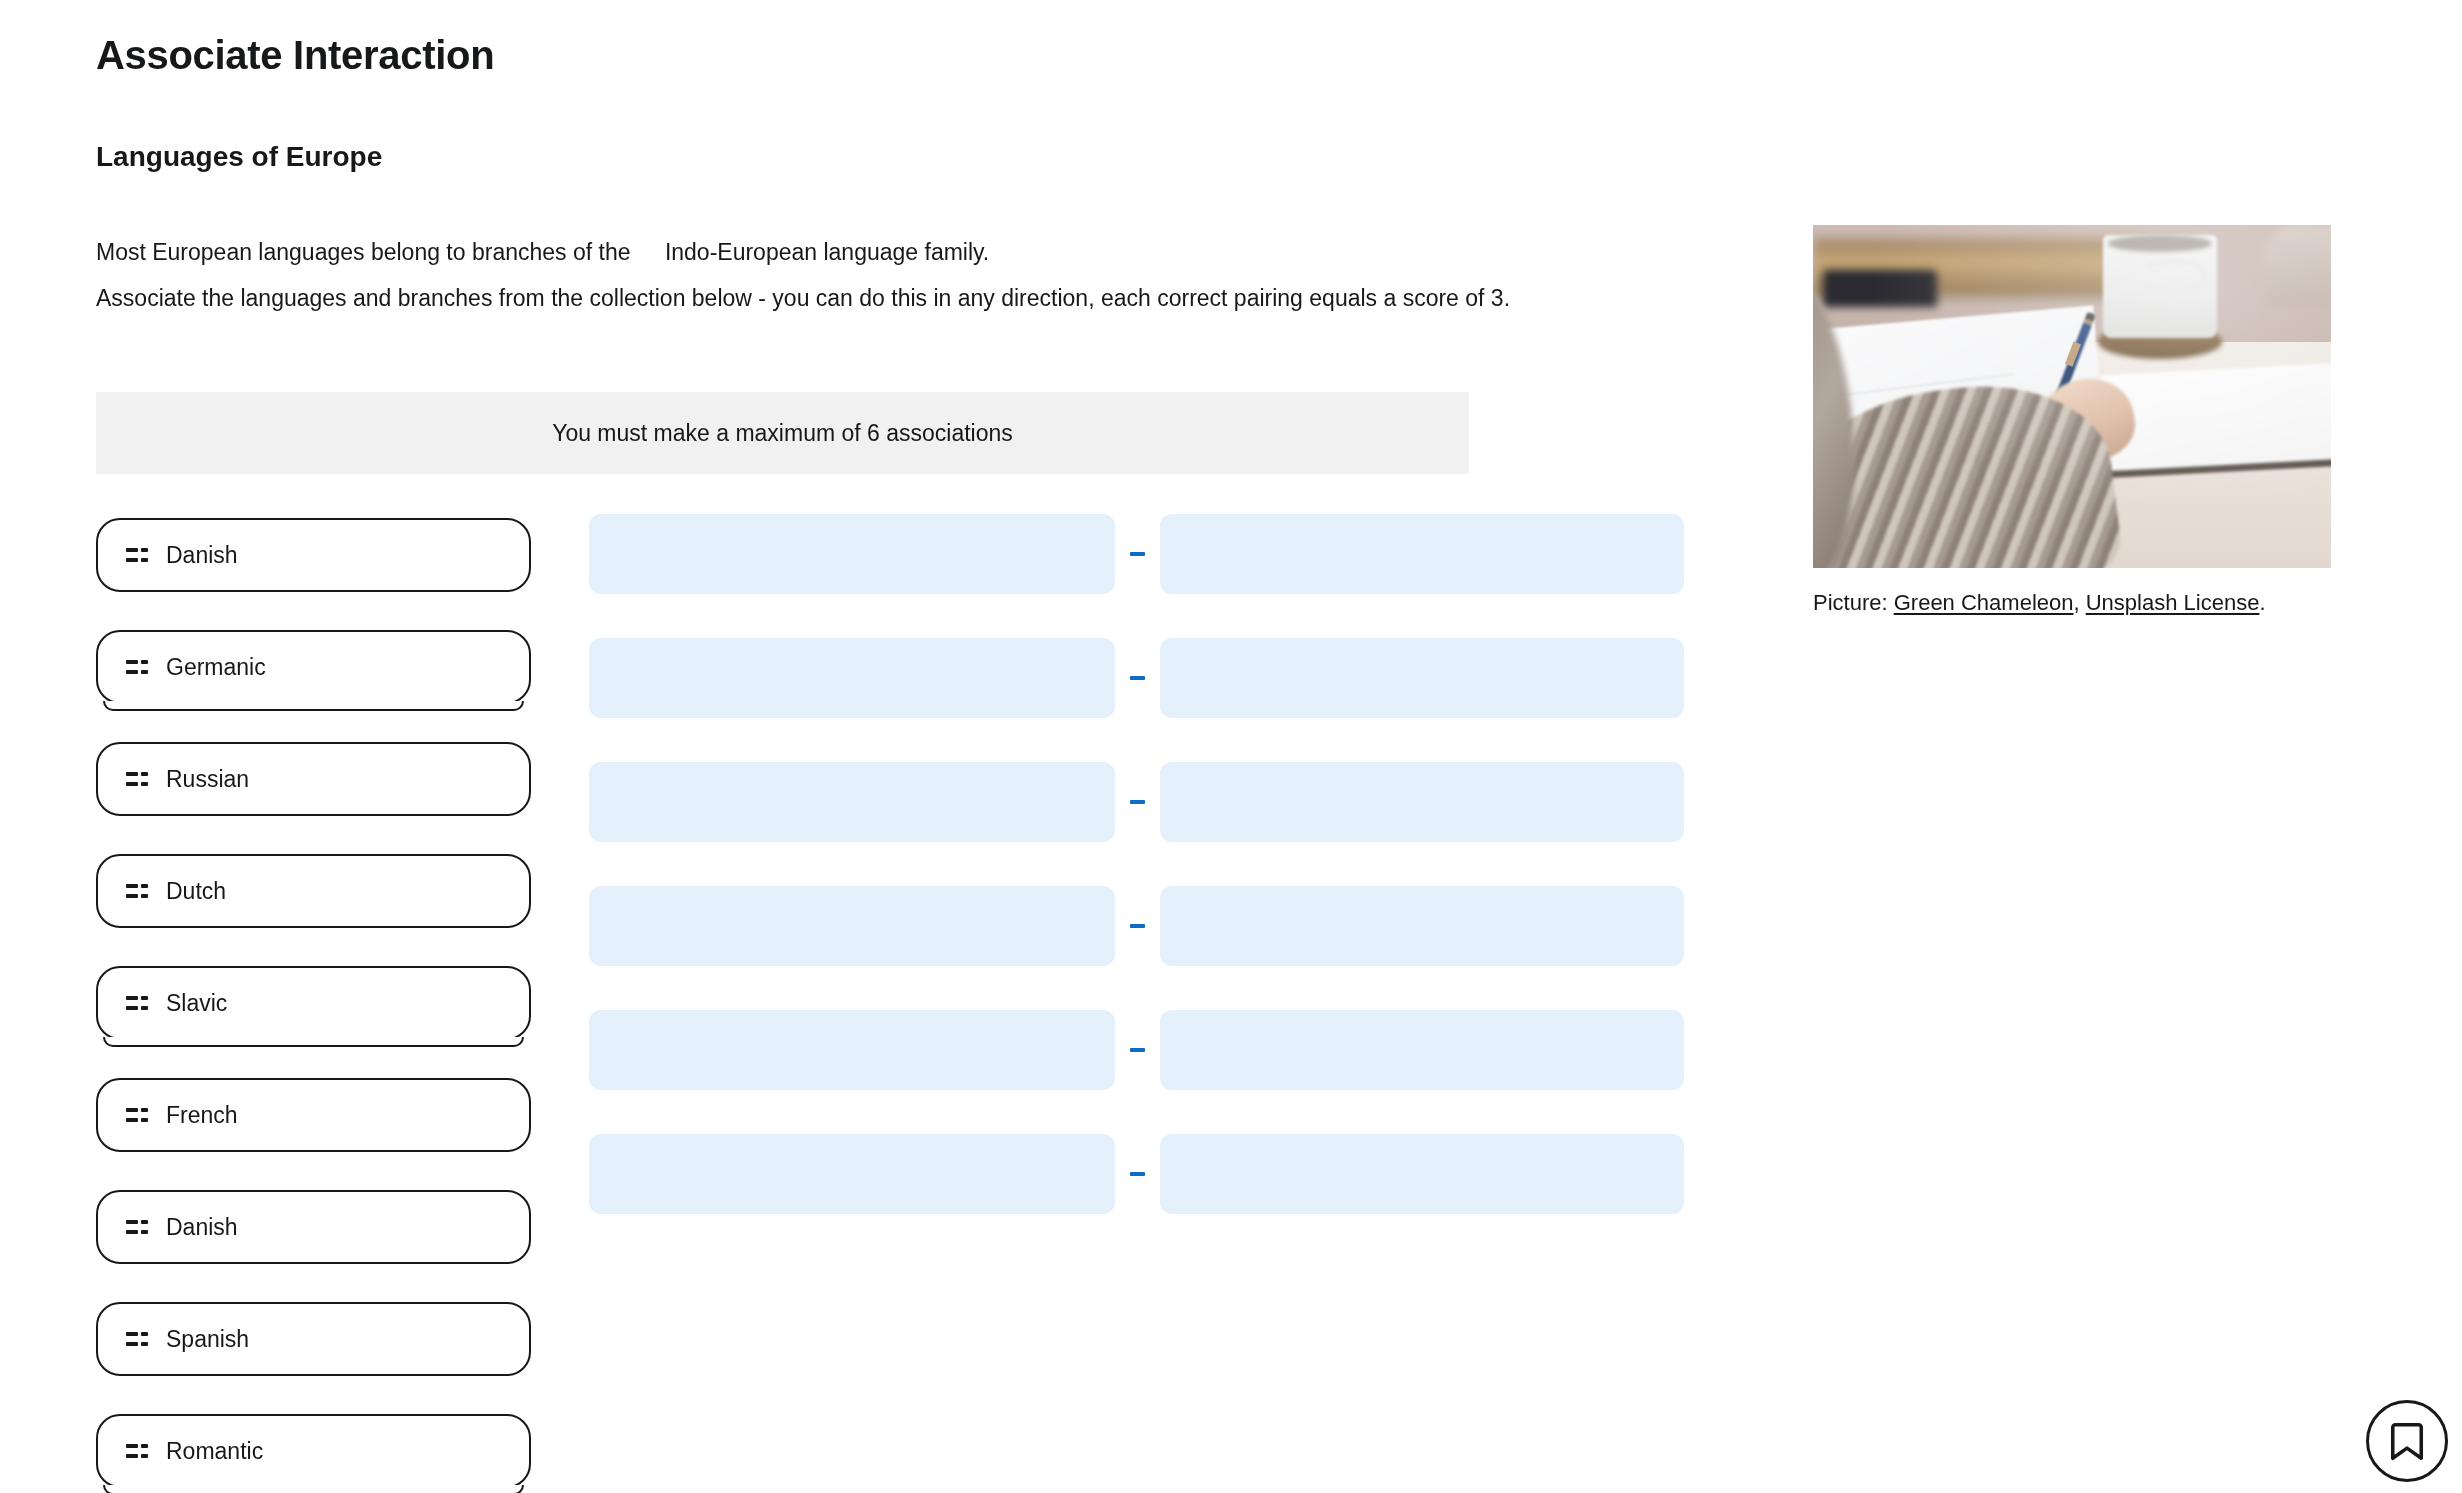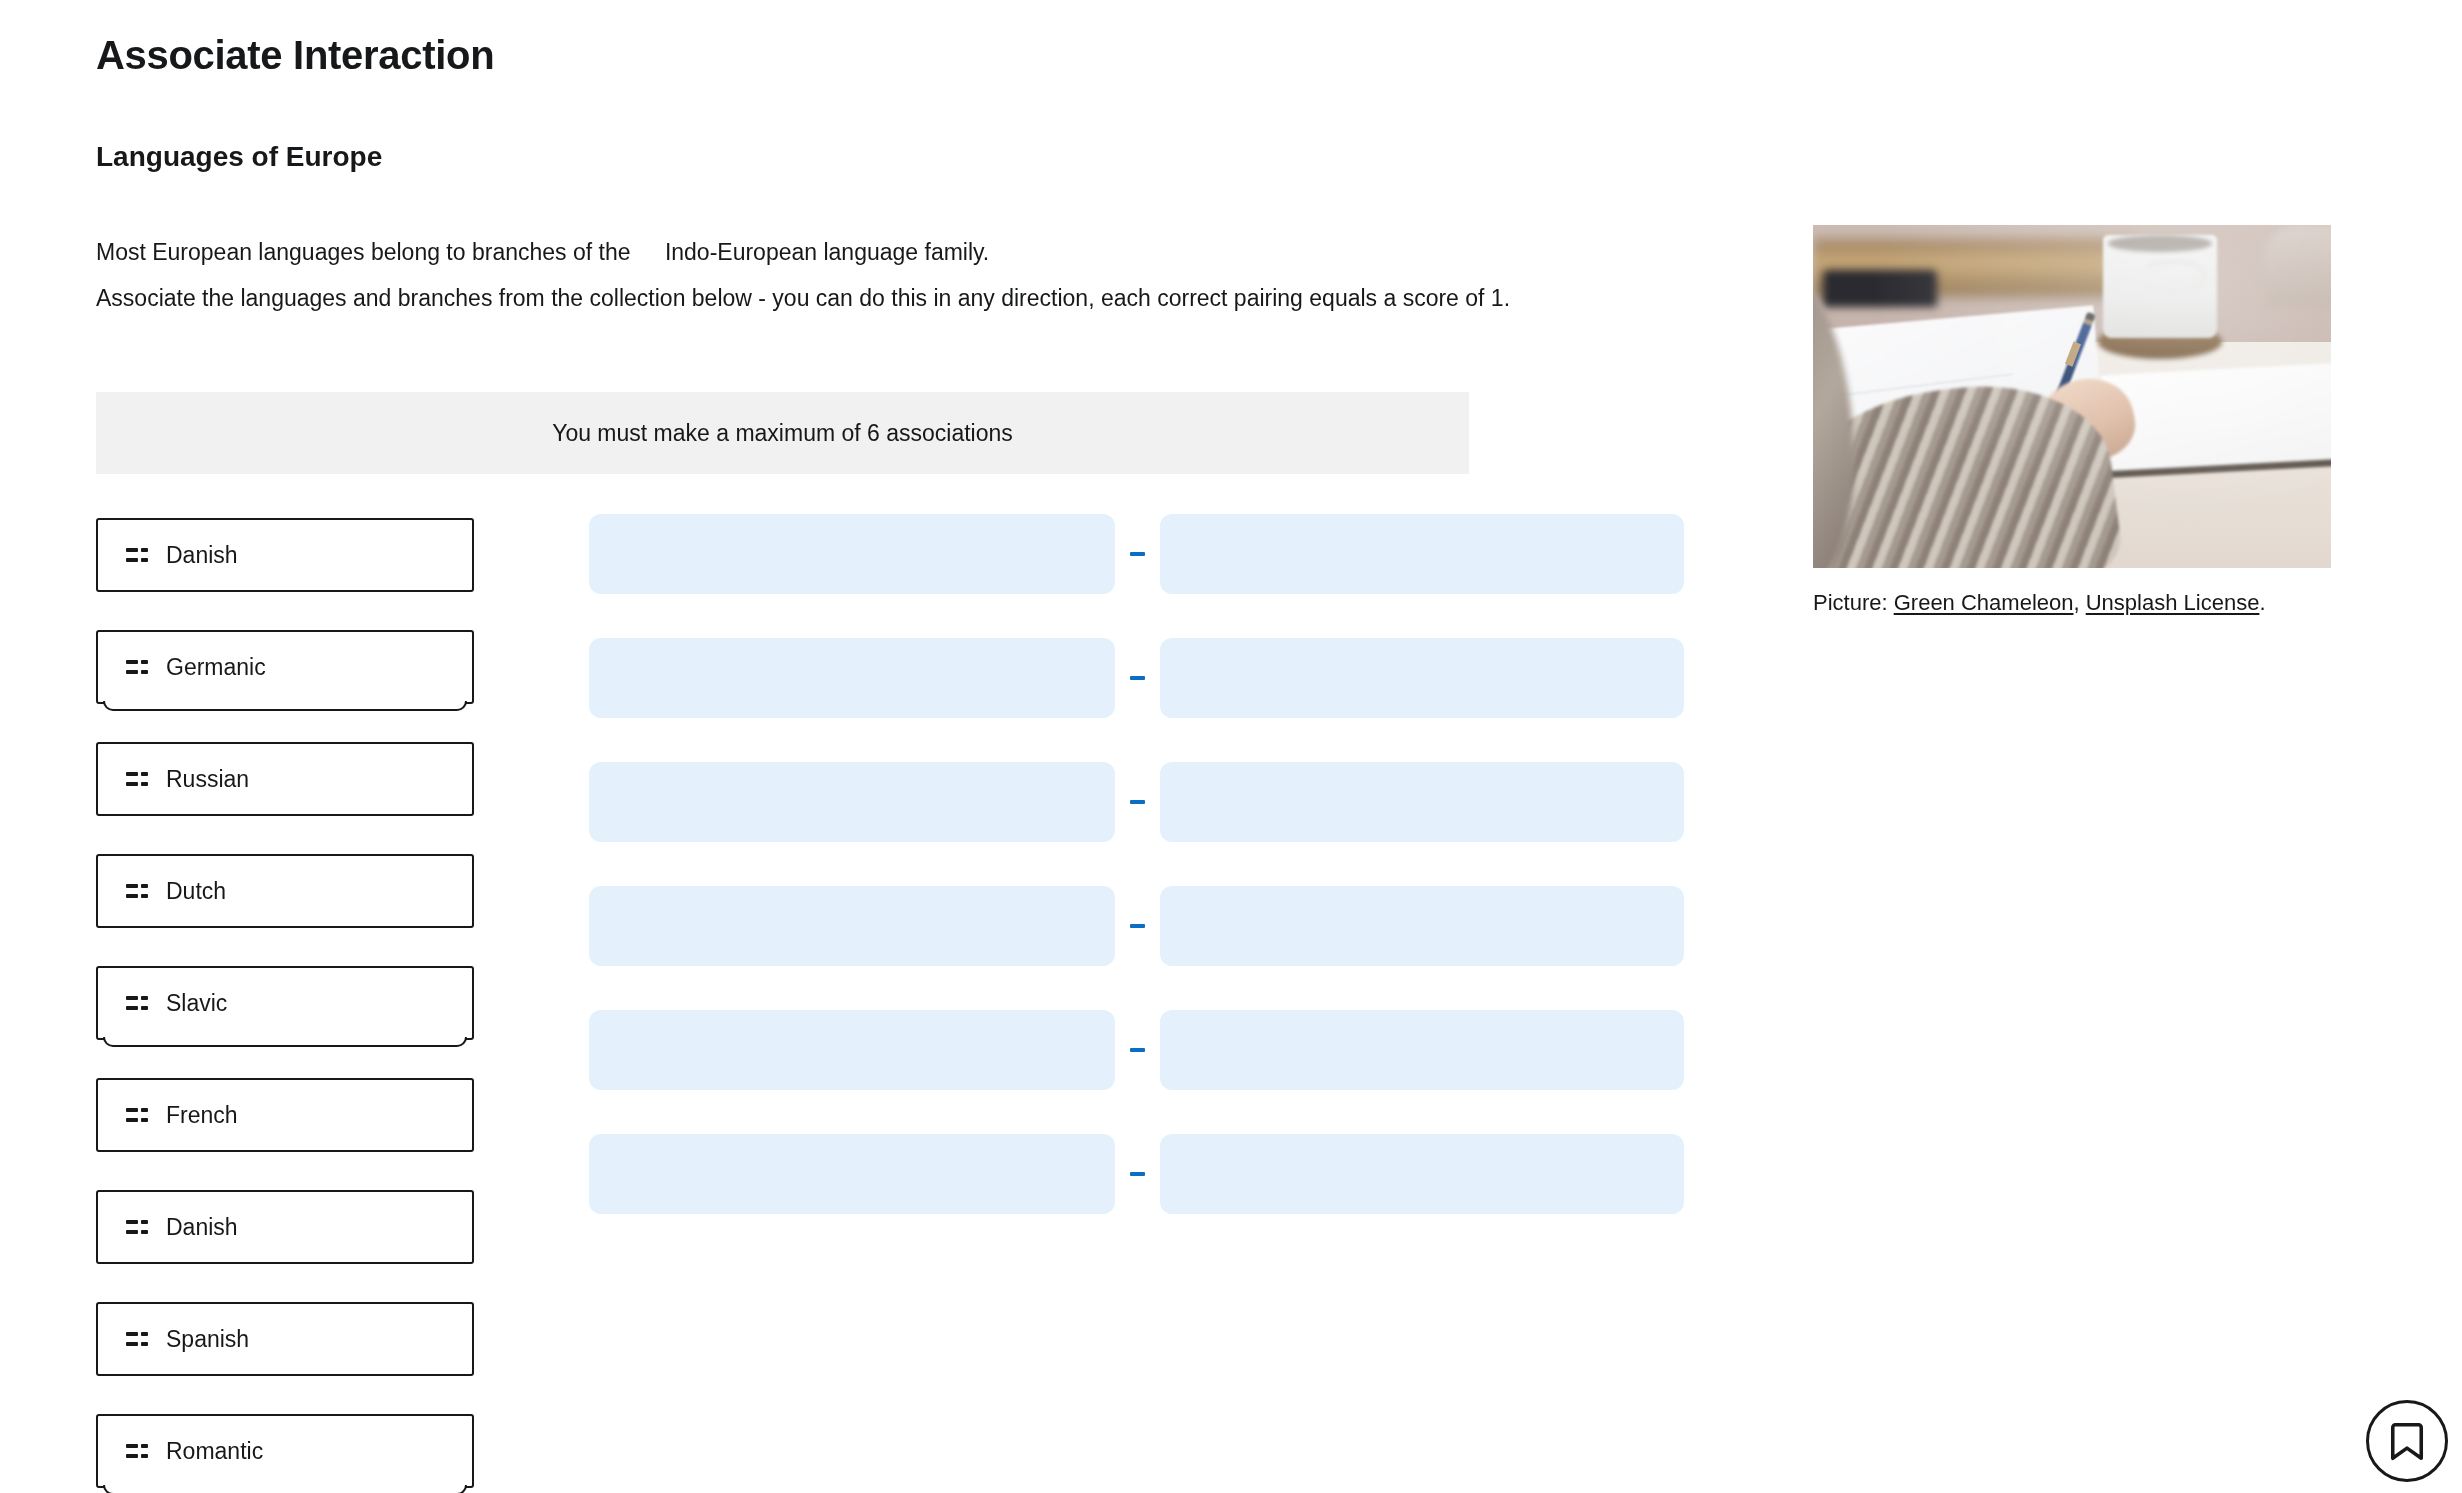--- a/index.html
+++ b/index.html
@@ -67,24 +67,24 @@
   }
 
   
   .choices {
     position: absolute;
     left: 96px; top: 518px;
     width: 443px;
   }
   .choice {
     position: relative;
-    width: 378px;
+    width: 435px;
     height: 74px;
     border: 2.6px solid #17181a;
-    border-radius: 3px;
+    border-radius: 24px;
     background: #ffffff;
     display: flex;
     align-items: center;
     margin-bottom: 38px;
   }
   .choice.stacked::after {
     content: "";
     position: absolute;
     left: 5.1px; right: 5.1px;
     bottom: -9.4px;
@@ -303,21 +303,21 @@
 </head>
 <body>
 
 <div class="page">
 
   <h1 class="page-title">Associate Interaction</h1>
   <h2 class="section-title">Languages of Europe</h2>
 
   <div class="intro">
     <p><span>Most European languages belong to branches of the </span><b>Indo-European</b><span> language family.</span></p>
-    <p>Associate the languages and branches from the collection below - you can do this in any direction, each correct pairing equals a score of 1.</p>
+    <p>Associate the languages and branches from the collection below - you can do this in any direction, each correct pairing equals a score of 3.</p>
   </div>
 
   <div class="notice">
     <span class="notice-text">You must make a maximum of 6 associations</span>
   </div>
 
   <div class="choices">
       <div class="choice">
         <span class="grip">
           <i></i>

